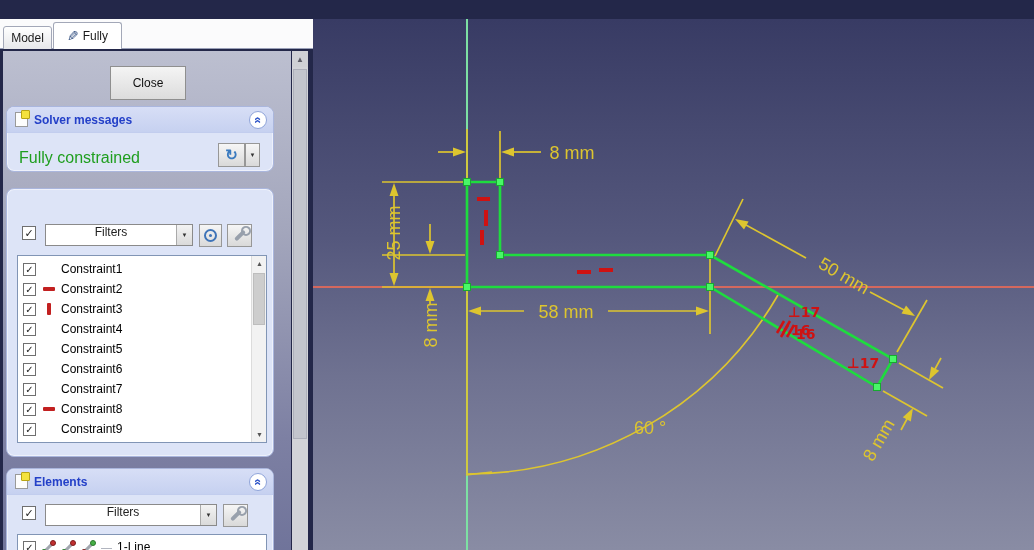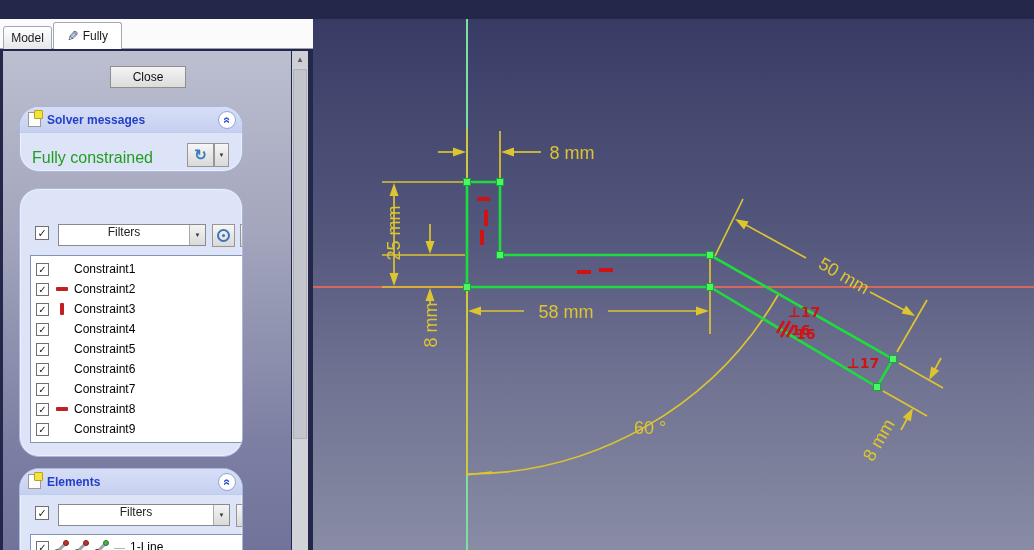--- a/index.html
+++ b/index.html
@@ -15,25 +15,25 @@
          border:1px solid #a3a8b8; border-radius:3px 3px 0 0; background:linear-gradient(#ffffff,#e6e7ea);
          display:flex; align-items:center; justify-content:center; gap:4px; }
   .tab.model { left:3px; top:7px; width:49px; height:24px; }
   .tab.tasks { left:53px; top:3px; width:69px; height:28px; background:#ffffff; border-bottom:1px solid #ffffff; }
   .pencil { color:#2c4a7c; font-size:14px; line-height:1; transform:scaleX(-1); display:inline-block; }
 
   .content { position:absolute; left:0; top:30px; width:313px; height:520px; background:#232749; }
   .taskpanel { position:absolute; left:3px; top:2px; width:288px; height:516px; overflow:hidden;
                background:linear-gradient(180deg,#bcbfd0 0%, #a3a6bc 35%, #7d80a3 75%, #6e7299 100%); }
 
-  .close-btn { position:absolute; left:107px; top:15px; width:76px; height:22px; font-size:12px; color:#111;
+  .close-btn { position:absolute; left:107px; top:15px; width:76px; height:34px; font-size:12px; color:#111;
                background:linear-gradient(#f4f4f4,#dcdcdc); border:1px solid #8f8f8f; }
 
-  .panel { position:absolute; left:16px; width:224px; background:#dde4f7;
-           border:1px solid #aab6dd; border-radius:20px; box-shadow:0 0 0 1px #eef1fb inset; overflow:hidden; }
+  .panel { position:absolute; left:3px; width:268px; background:#dde4f7;
+           border:1px solid #aab6dd; border-radius:8px; box-shadow:0 0 0 1px #eef1fb inset; overflow:hidden; }
   .panel-hd { height:26px; background:linear-gradient(#d7def6,#c6d1f0); display:flex; align-items:center;
               padding:0 6px 0 8px; border-bottom:1px solid #c2cdee; }
   .panel-title { color:#2440c8; font-weight:bold; font-size:12px; flex:1; margin-left:6px; }
   .note-ic { width:13px; height:15px; background:#fdfdfd; border:1px solid #9a9a9a; position:relative; }
   .note-ic::after { content:""; position:absolute; right:-3px; top:-3px; width:7px; height:7px;
                     background:#f4e23e; border:1px solid #b9a516; border-radius:1px; }
   .collapse { width:18px; height:18px; border-radius:50%; background:#ffffff; border:1px solid #8fa4d9;
               display:flex; align-items:center; justify-content:center; cursor:pointer; }
   .collapse span { display:inline-block; transform:rotate(90deg); font-weight:bold; color:#2f55c8;
                    font-size:12px; line-height:1; }

